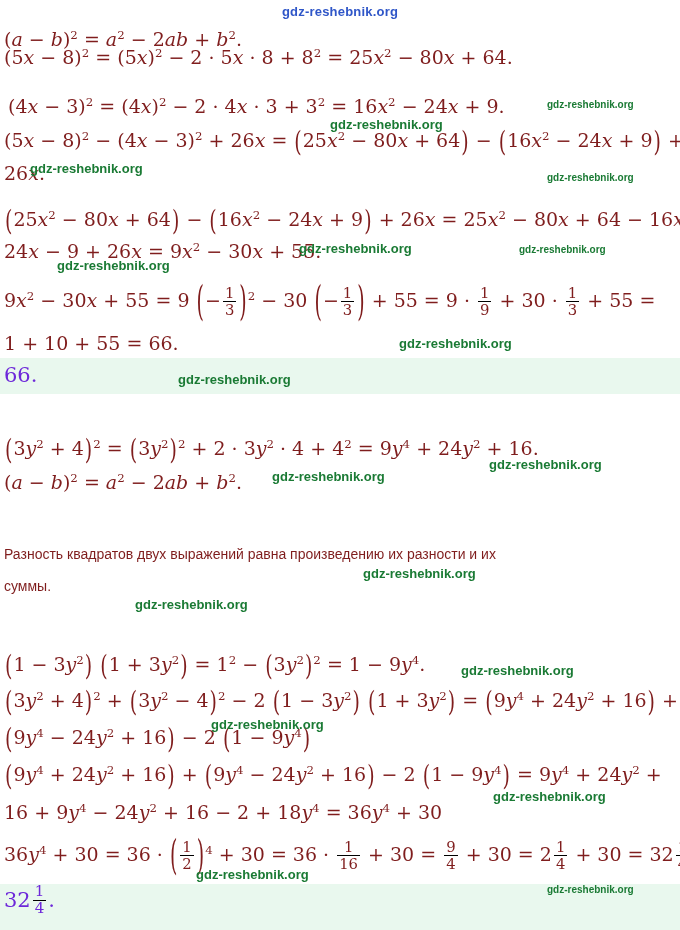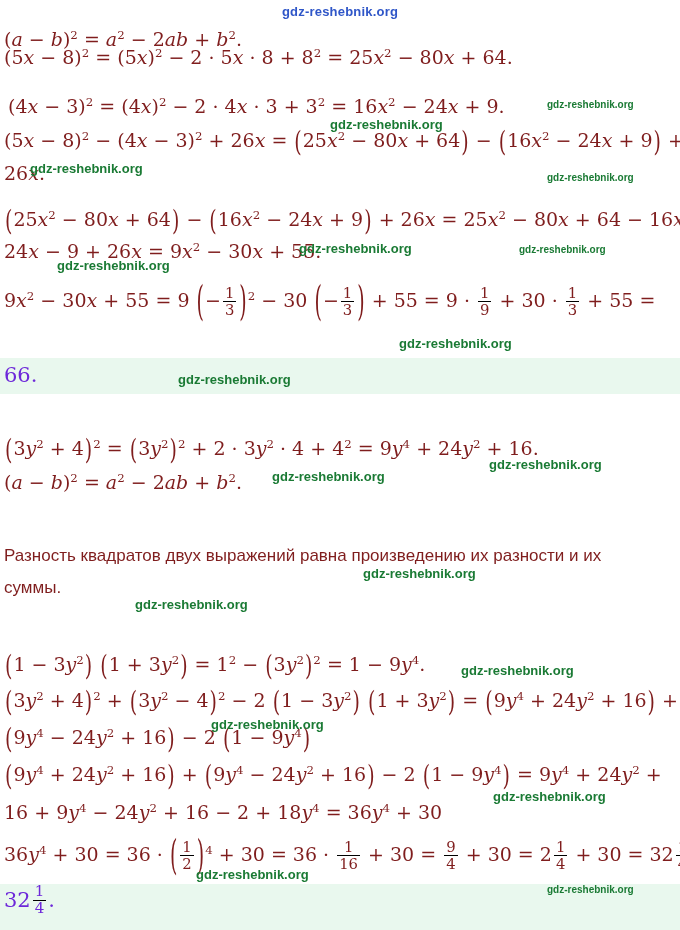--- a/index.html
+++ b/index.html
@@ -33,21 +33,21 @@
     letter-spacing: 0.2px;
   }
   .line {
     position: absolute;
     font-family: "DejaVu Serif", serif;
     font-size: 19px;
     white-space: nowrap;
     color: #7f1d1d;
   }
   .line.small {
-    font-size: 17px;
+    font-size: 14px;
     font-family: "Liberation Sans", sans-serif;
   }
   .wm {
     position: absolute;
     font-family: "Liberation Sans", sans-serif;
     font-weight: bold;
     font-size: 13px;
     color: #1a7a34;
     white-space: nowrap;
   }
@@ -140,20 +140,23 @@
   </div>
 
   <div class="line" style="top:286px;left:4px;">
     9<i class="v">x</i><sup>2</sup> − 30<i class="v">x</i> + 55 = 9
     <span class="paren-big" style="transform:scaleY(2.2);">(</span>−<span class="frac"><span class="num">1</span><span class="den">3</span></span><span class="paren-big" style="transform:scaleY(2.2);">)</span><sup>2</sup>
     − 30
     <span class="paren-big" style="transform:scaleY(2.2);">(</span>−<span class="frac"><span class="num">1</span><span class="den">3</span></span><span class="paren-big" style="transform:scaleY(2.2);">)</span>
     + 55 = 9 · <span class="frac"><span class="num">1</span><span class="den">9</span></span> + 30 · <span class="frac"><span class="num">1</span><span class="den">3</span></span> + 55 =
   </div>
 
+  <div class="line" style="top:332px;left:4px;">
+    1 + 10 + 55 = 66.
+  </div>
 
   <div class="band-num" style="top:363px;left:4px;">66.</div>
 
   <div class="line" style="top:437px;left:4px;">
     <span class="paren-big">(</span>3<i class="v">y</i><sup>2</sup> + 4<span class="paren-big">)</span><sup>2</sup> = <span class="paren-big">(</span>3<i class="v">y</i><sup>2</sup><span class="paren-big">)</span><sup>2</sup> + 2 · 3<i class="v">y</i><sup>2</sup> · 4 + 4<sup>2</sup> = 9<i class="v">y</i><sup>4</sup> + 24<i class="v">y</i><sup>2</sup> + 16.
   </div>
 
   <div class="line" style="top:471px;left:4px;">
     (<i class="v">a</i> − <i class="v">b</i>)<sup>2</sup> = <i class="v">a</i><sup>2</sup> − 2<i class="v">ab</i> + <i class="v">b</i><sup>2</sup>.
   </div>

